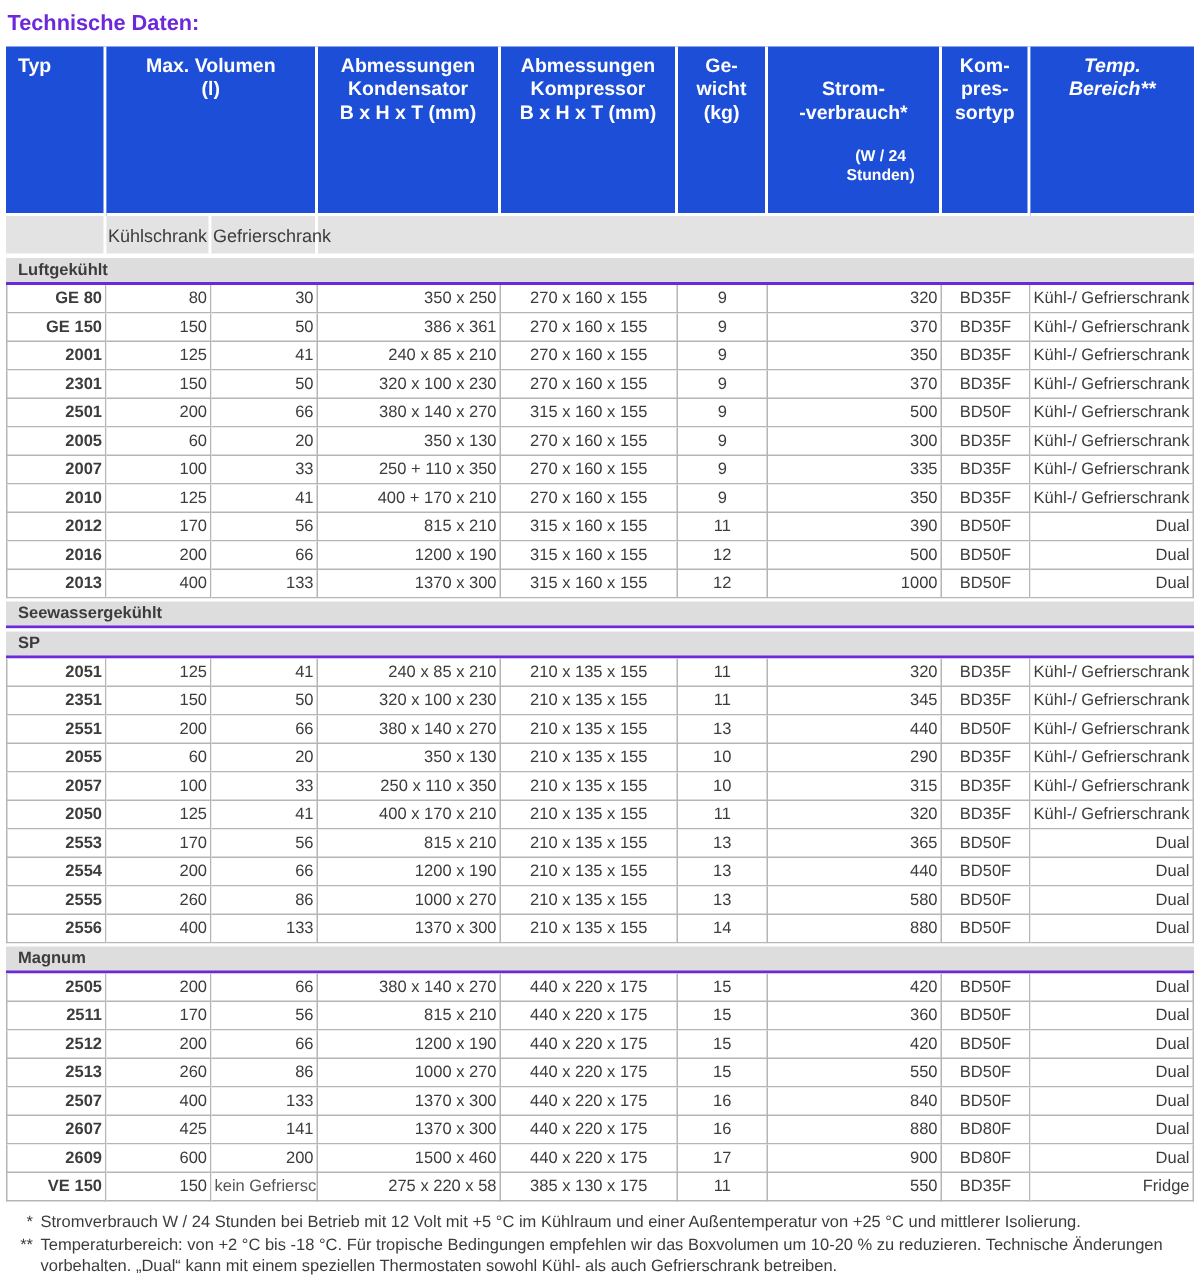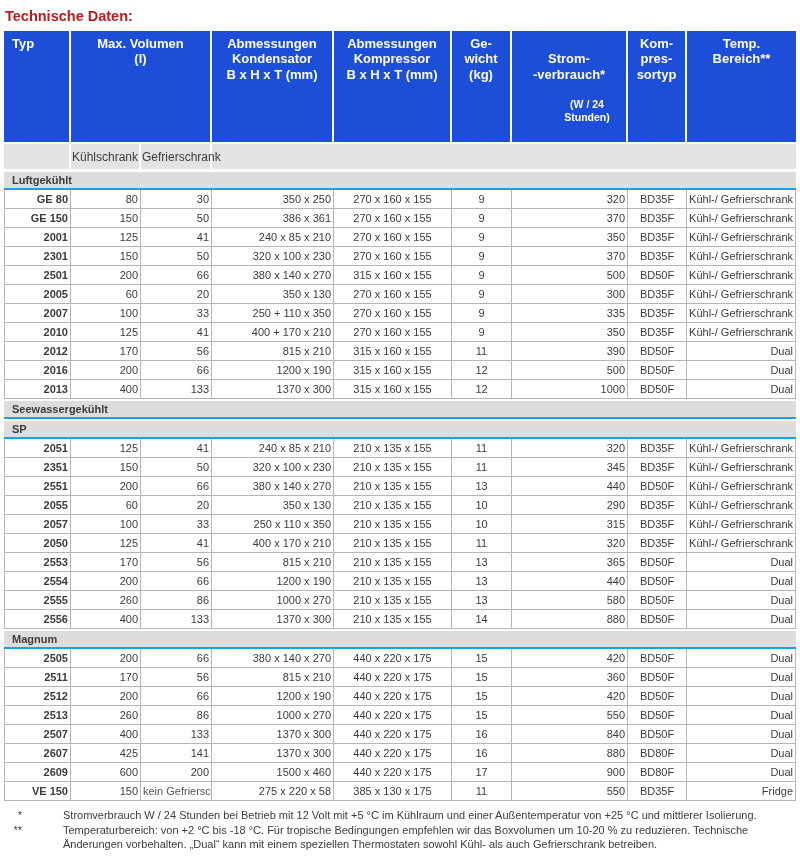--- a/index.html
+++ b/index.html
@@ -5,59 +5,59 @@
   * { box-sizing: border-box; }
   html, body { margin:0; padding:0; }
   body {
     width: 800px; height: 857px;
     background: #ffffff;
     font-family: "Liberation Sans", sans-serif;
     color: #3c3c3c;
   }
   .page { padding: 0 4px; }
   .title {
-    font-size: 14.5px; font-weight: bold; color: #b91c1c;
+    font-size: 14.5px; font-weight: bold; color: #6d28d9;
     padding: 8px 0 7px 1px;
   }
   table.spec {
     width: 792px;
     table-layout: fixed;
     border-collapse: separate;
     border-spacing: 0;
   }
   
   th.main {
     background: #1d4ed8; color: #ffffff;
     font-size: 13px; font-weight: bold;
     vertical-align: top; text-align: center;
     white-space: pre-line; line-height: 1.18;
     padding: 5px 1px 4px;
     height: 62px;
     border-right: 2px solid #ffffff;
     border-bottom: 2px solid #ffffff;
   }
-  th.main:last-child { border-right: none; }
+  th.main:last-child { border-right: none; font-style: italic; }
   th.main.h-typ { text-align: left; padding-left: 8px; }
   .strom-sub { font-size: 10.5px; font-weight: bold; margin-top: 1px; margin-left: 36px; }
   
   tr.subheader td {
     background: #e3e3e3; color: #3c3c3c;
     font-size: 12px; text-align: center;
     height: 26px;
     border-right: 2px solid #ffffff;
     border-bottom: 1px solid #ffffff;
   }
   tr.subheader td:last-child { border-right: none; }
   
   tr.section-row td {
     background: #dddddd; color: #3c3c3c;
     font-size: 11px; font-weight: bold;
     padding: 0 0 0 8px; height: 20px;
     border-top: 2px solid #ffffff;
-    border-bottom: 2px solid #0ea5e9;
+    border-bottom: 2px solid #6d28d9;
   }
   
   tr.data-row td {
     background: #ffffff;
     font-size: 11px;
     height: 19px;
     padding: 0 2px;
     border-bottom: 1px solid #b5b5b5;
     border-right: 1px solid #b5b5b5;
     overflow: hidden; white-space: nowrap;
@@ -69,21 +69,21 @@
   td.c-komp  { text-align: center; }
   td.c-gew   { text-align: center; }
   td.c-strom { text-align: right; padding-right: 10px; }
   td.c-ktyp  { text-align: center; }
   td.c-temp  { text-align: right; padding-right: 8px; font-size: 9.5px; margin-left: 41px; }
   td.small-note { font-size: 7.5px; color: #555555; text-align: center !important; padding-right: 2px !important; }
   
   .notes { margin-top: 7px; padding-left: 2px; }
   .note { display: flex; font-size: 11px; line-height: 1.32; color: #3c3c3c; }
   .note .marker { flex: none; width: 16px; text-align: right; margin-right: 5px; }
-  .note .note-text { flex: 1; padding-right: 6px; margin-left: 36px; }
+  .note .note-text { flex: 1; padding-right: 6px; }
 </style>
 </head>
 <body>
 
 <div class="page">
 
   <div class="title">Technische Daten:</div>
 
   <table class="spec">
     <colgroup>

